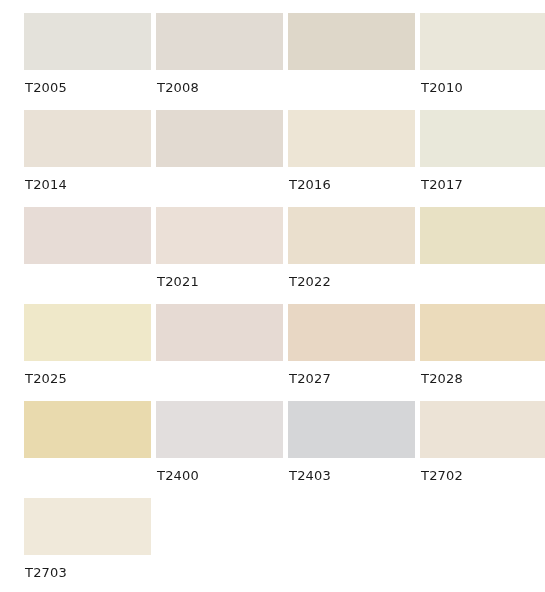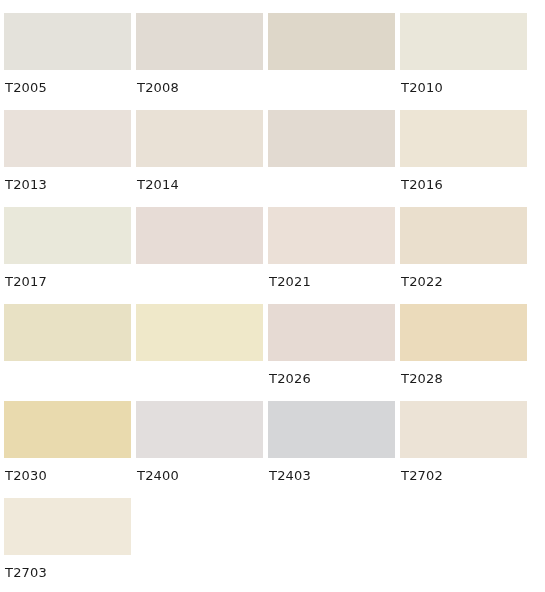--- a/index.html
+++ b/index.html
@@ -12,21 +12,21 @@
     width: 545px;
     height: 592px;
     font-family: "DejaVu Sans", "Liberation Sans", sans-serif;
     overflow: hidden;
   }
   #swatch-grid {
     position: relative;
     width: 545px;
     height: 592px;
     box-sizing: border-box;
-    padding: 13px 0 0 4px;
+    padding: 13px 0 0 24px;
     display: grid;
     grid-template-columns: repeat(4, 127px);
     grid-template-rows: repeat(6, 97px);
     column-gap: 5px;
     row-gap: 0px;
   }
   .swatch-cell {
     width: 127px;
     height: 97px;
     box-sizing: border-box;
@@ -64,24 +64,20 @@
       <span class="swatch-label">T2008</span>
     </div>
     <div class="swatch-cell">
       <div class="swatch-chip" style="background-color: rgb(222, 215, 201);"></div>
     </div>
     <div class="swatch-cell">
       <div class="swatch-chip" style="background-color: rgb(234, 231, 218);"></div>
       <span class="swatch-label">T2010</span>
     </div>
     <div class="swatch-cell">
-      <div class="swatch-chip" style="background-color: rgb(233, 225, 218);"></div>
-      <span class="swatch-label">T2013</span>
-    </div>
-    <div class="swatch-cell">
       <div class="swatch-chip" style="background-color: rgb(233, 225, 214);"></div>
       <span class="swatch-label">T2014</span>
     </div>
     <div class="swatch-cell">
       <div class="swatch-chip" style="background-color: rgb(226, 218, 209);"></div>
     </div>
     <div class="swatch-cell">
       <div class="swatch-chip" style="background-color: rgb(237, 229, 213);"></div>
       <span class="swatch-label">T2016</span>
     </div>
@@ -98,32 +94,35 @@
     </div>
     <div class="swatch-cell">
       <div class="swatch-chip" style="background-color: rgb(234, 223, 205);"></div>
       <span class="swatch-label">T2022</span>
     </div>
     <div class="swatch-cell">
       <div class="swatch-chip" style="background-color: rgb(232, 225, 196);"></div>
     </div>
     <div class="swatch-cell">
       <div class="swatch-chip" style="background-color: rgb(239, 232, 201);"></div>
+      <span class="swatch-label">T2025</span>
     </div>
     <div class="swatch-cell">
       <div class="swatch-chip" style="background-color: rgb(230, 218, 211);"></div>
-      <span class="swatch-label">T2026</span>
+    </div>
+    <div class="swatch-cell">
+      <div class="swatch-chip" style="background-color: rgb(232, 215, 196);"></div>
+      <span class="swatch-label">T2027</span>
     </div>
     <div class="swatch-cell">
       <div class="swatch-chip" style="background-color: rgb(235, 219, 187);"></div>
       <span class="swatch-label">T2028</span>
     </div>
     <div class="swatch-cell">
       <div class="swatch-chip" style="background-color: rgb(233, 218, 174);"></div>
-      <span class="swatch-label">T2030</span>
     </div>
     <div class="swatch-cell">
       <div class="swatch-chip" style="background-color: rgb(226, 222, 221);"></div>
       <span class="swatch-label">T2400</span>
     </div>
     <div class="swatch-cell">
       <div class="swatch-chip" style="background-color: rgb(213, 214, 216);"></div>
       <span class="swatch-label">T2403</span>
     </div>
     <div class="swatch-cell">

